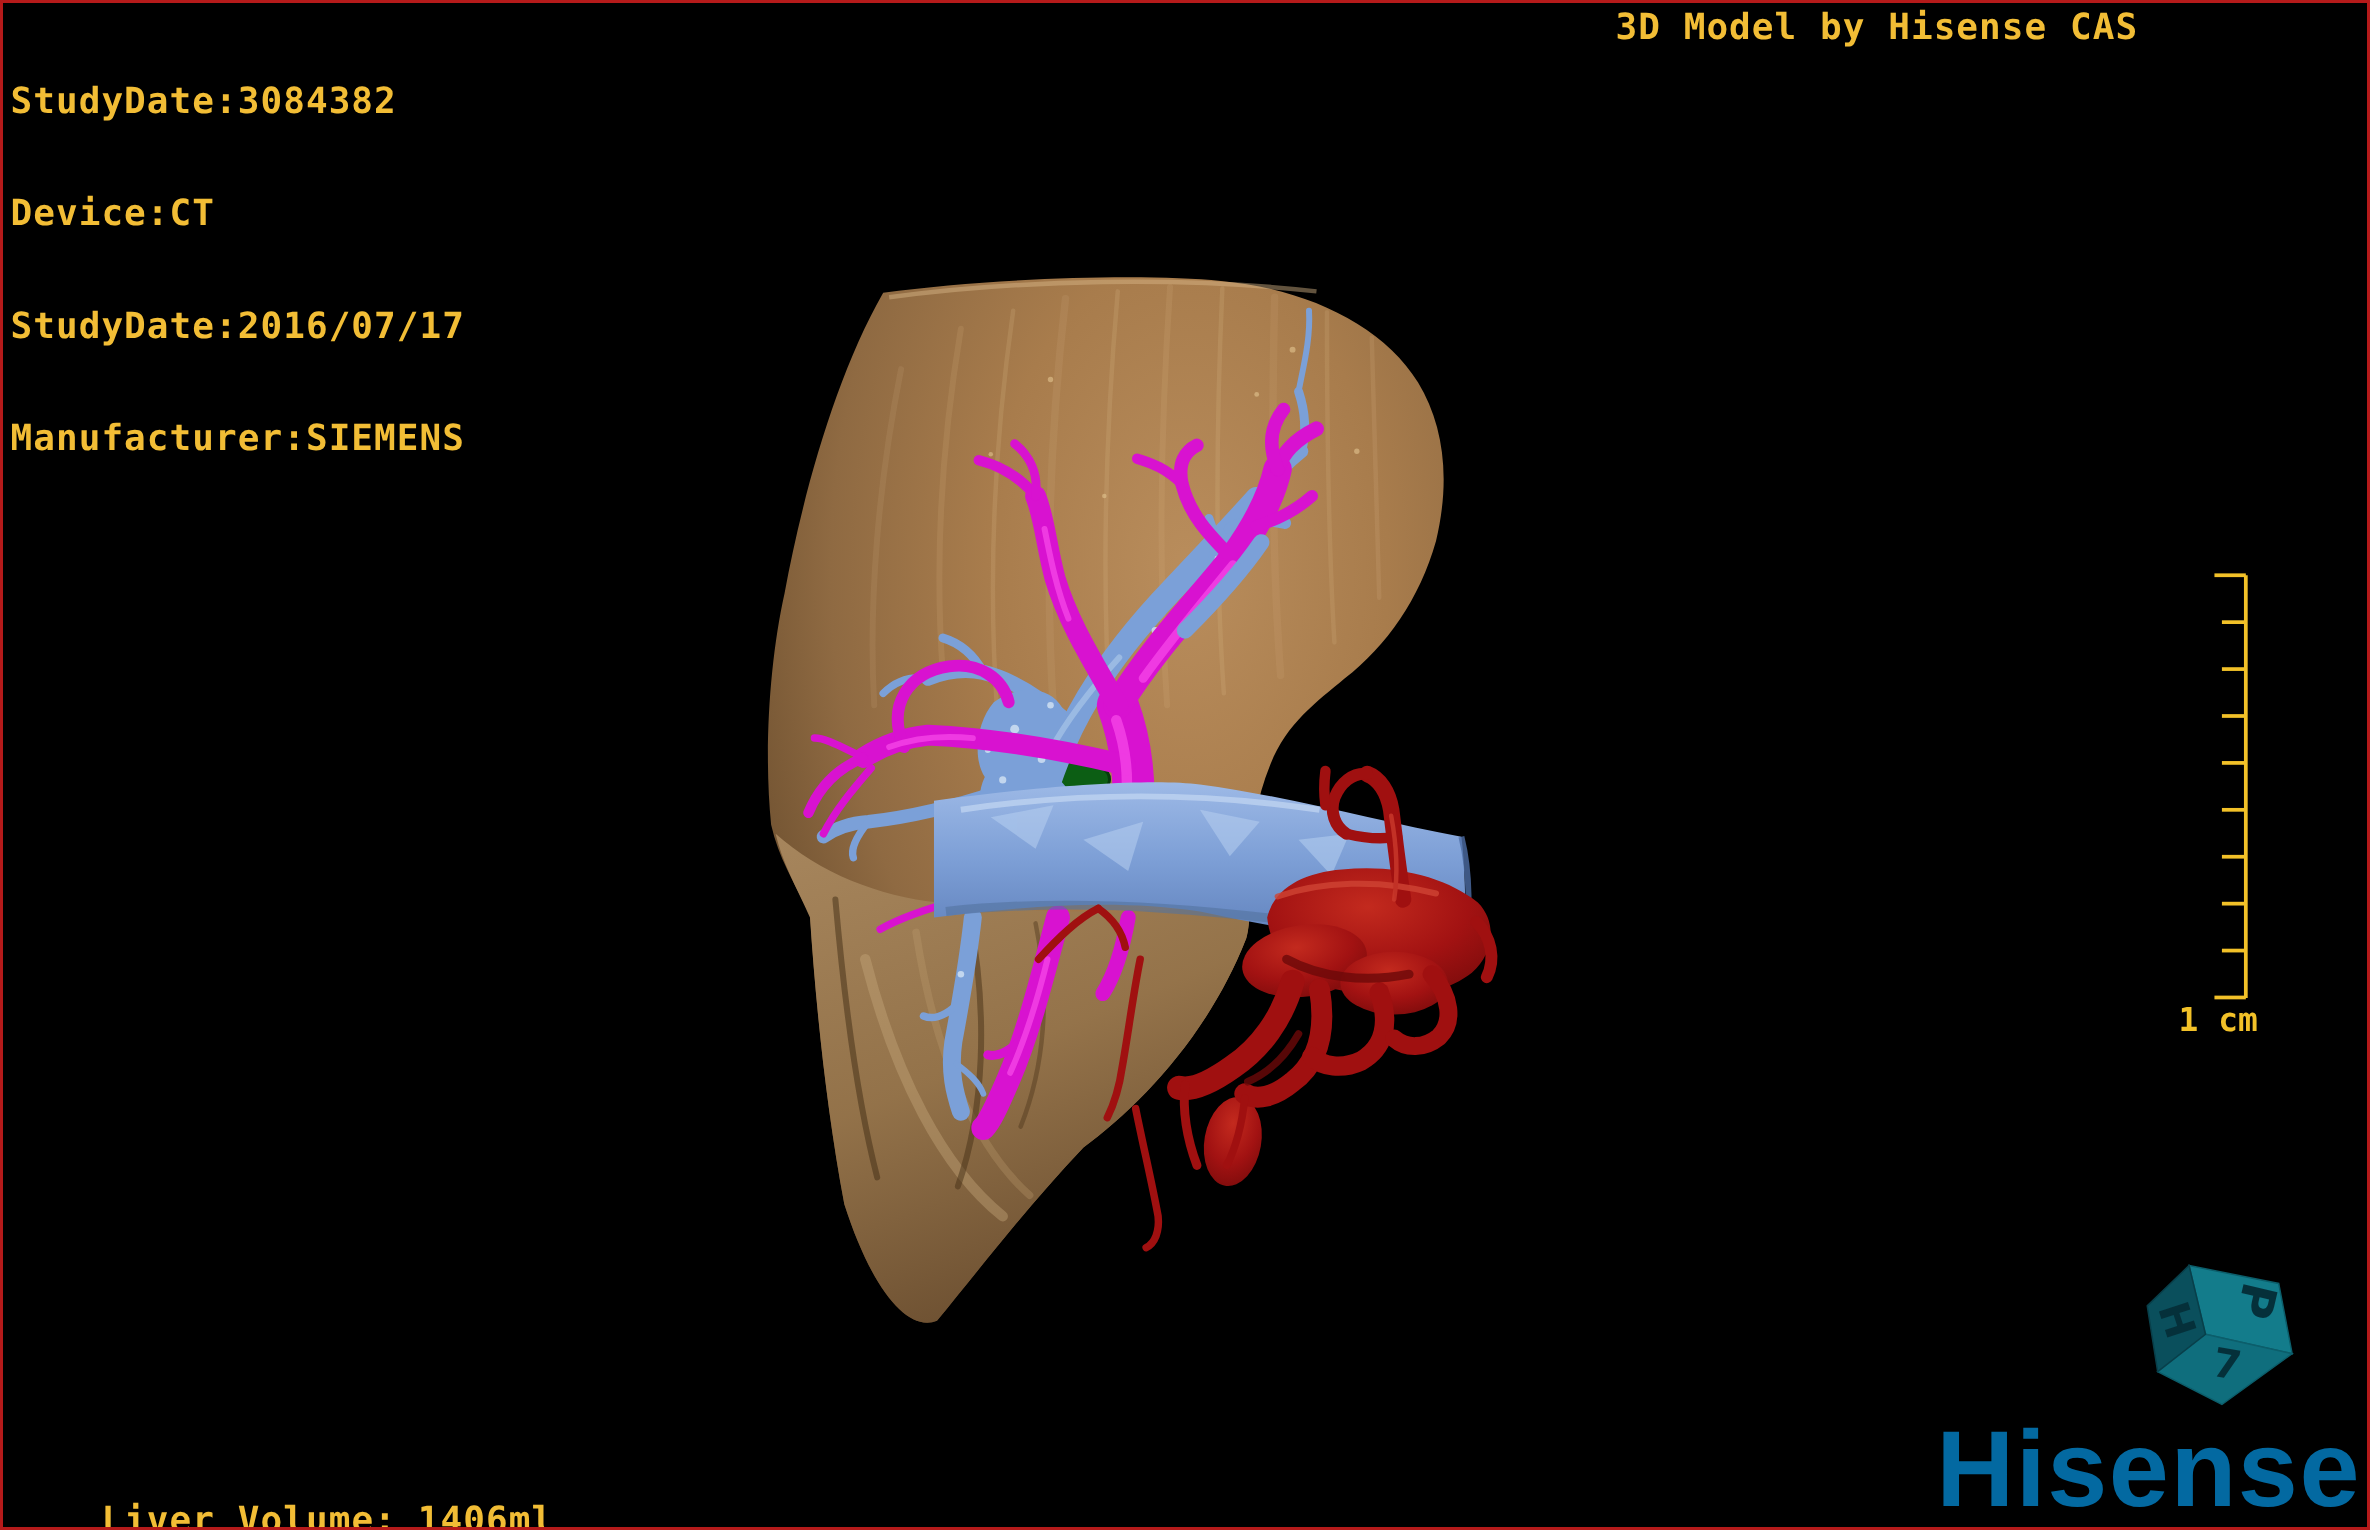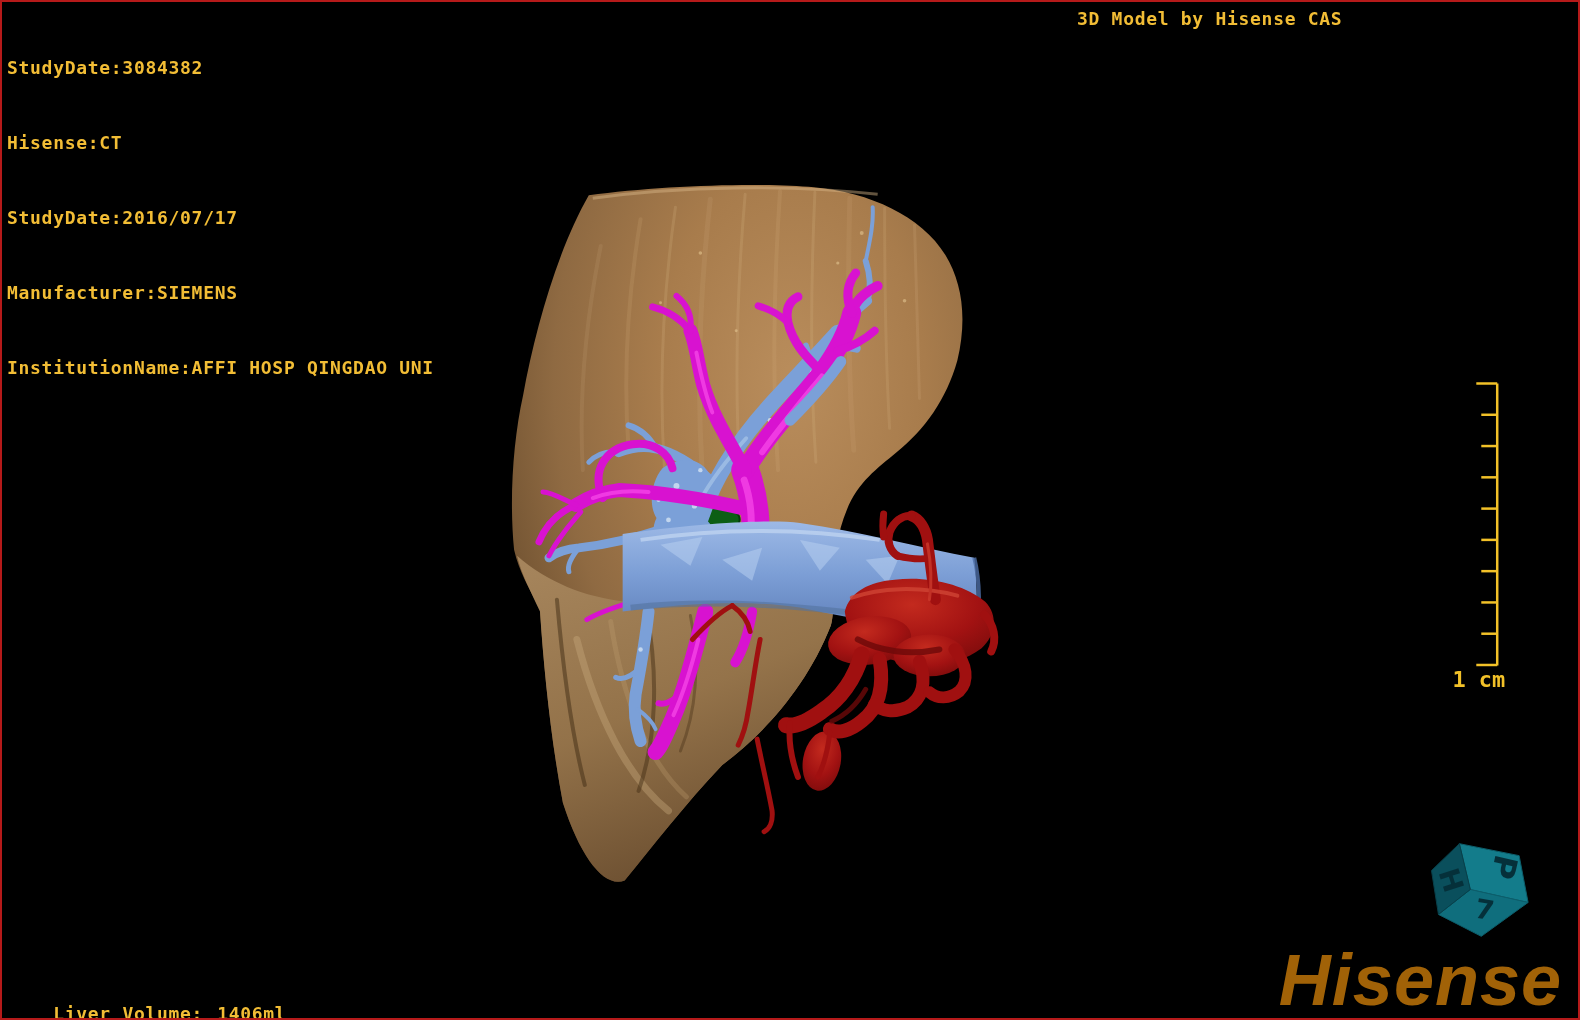--- a/index.html
+++ b/index.html
@@ -4,32 +4,31 @@
 <style>
   html,body{margin:0;padding:0;background:#000;}
   .screen{
     position:relative;width:1580px;height:1020px;background:#000;
     box-sizing:border-box;border:2px solid #b51a1a;overflow:hidden;
     font-family:"DejaVu Sans Mono","Liberation Mono",monospace;
   }
   .scene{position:absolute;left:0;top:0;width:100%;height:100%;}
   .overlay-text{
     position:absolute;color:#f2bd35;font-weight:bold;
-    font-size:18px;line-height:25px;letter-spacing:0.7px;white-space:pre;
+    font-size:24px;line-height:25px;letter-spacing:0.7px;white-space:pre;
   }
   .patient-info{left:5px;top:3px;}
   .watermark{left:1075px;top:4px;}
   .volume{left:5px;top:974px;}
   .volume .val{margin-left:14px;}
   .logo{
-    position:absolute;right:16px;bottom:2px;
+    position:absolute;right:4px;bottom:2px;
     font-family:"Liberation Sans","DejaVu Sans",sans-serif;
-    font-weight:bold;font-size:72px;line-height:1;color:#a16207;
+    font-weight:bold;font-size:72px;line-height:1;color:#0369a1;
     letter-spacing:1px;
-    font-style:italic;
   }
 </style>
 </head>
 <body>
 
 <div class="screen">
 
   <svg class="scene" viewBox="0 0 1580 1020" xmlns="http://www.w3.org/2000/svg">
     <defs>
       <radialGradient id="liverGrad" cx="0.62" cy="0.28" r="0.85">
@@ -265,24 +264,23 @@
       <polygon points="1473,891 1531,904 1484,938 1441,916" fill="#0f6e7d" stroke="#0c5e6b" stroke-width="1"></polygon>
       <polygon points="1434,872 1462,845 1473,891 1441,916" fill="#0a4f5c" stroke="#083f4a" stroke-width="1"></polygon>
       <text transform="translate(1505,868) rotate(103)" fill="#05303a" font-family="DejaVu Sans, sans-serif" font-size="32" font-weight="bold" text-anchor="middle" dominant-baseline="middle">P</text>
       <text transform="translate(1452,882) rotate(72)" fill="#05303a" font-family="DejaVu Sans, sans-serif" font-size="28" font-weight="bold" text-anchor="middle" dominant-baseline="middle">H</text>
       <text transform="translate(1487,913) rotate(10)" fill="#05303a" font-family="DejaVu Sans, sans-serif" font-size="27" font-weight="bold" text-anchor="middle" dominant-baseline="middle">7</text>
     </g>
   </svg>
 
   <div class="overlay-text patient-info">
     <div>StudyDate:3084382</div>
-    <div>Hisense:CT</div>
+    <div>Device:CT</div>
     <div>StudyDate:2016/07/17</div>
     <div>Manufacturer:SIEMENS</div>
-    <div>InstitutionName:AFFI HOSP QINGDAO UNI</div>
   </div>
 
   <div class="overlay-text watermark">3D Model by Hisense CAS</div>
 
   <div class="overlay-text volume">
     <span>Liver Volume:</span><span class="val">1406ml</span>
   </div>
 
   <div class="logo">Hisense</div>
 

